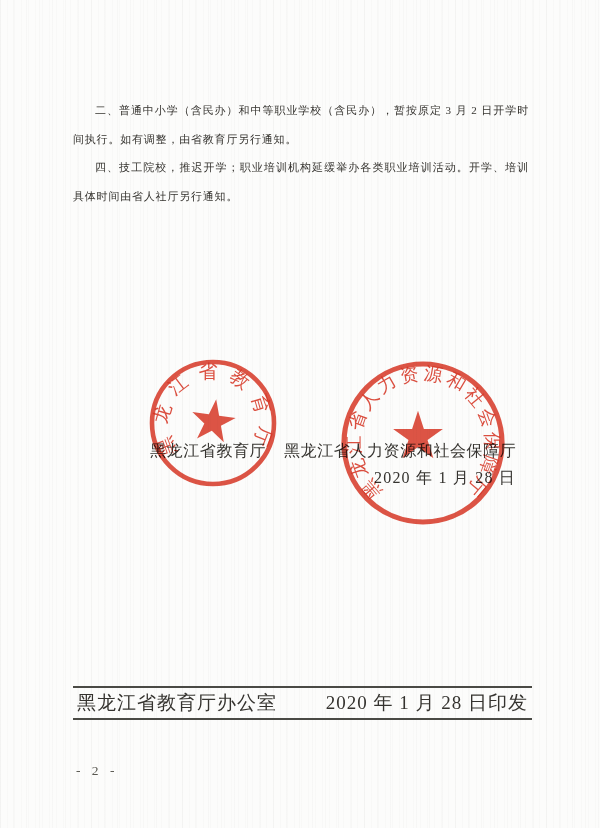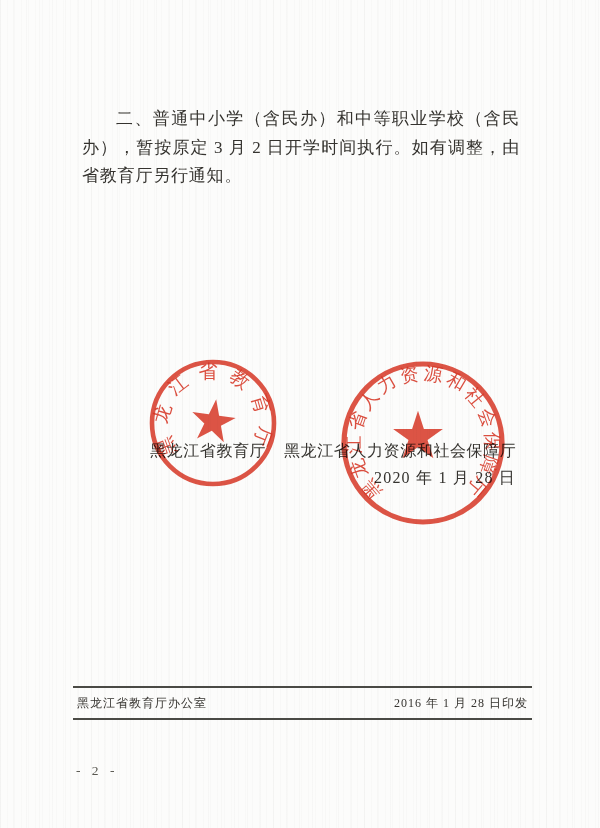--- a/index.html
+++ b/index.html
@@ -21,23 +21,23 @@
     color: #35332f;
   }
   
   .notice-body {
     position: absolute;
     left: 73px;
     top: 96px;
     width: 456px;
   }
   .notice-body p {
-    margin: 9px;
+    margin: 0;
     text-indent: 2em;
-    font-size: 17px;
+    font-size: 11px;
     line-height: 28.5px;
     letter-spacing: 0.8px;
     text-align: justify;
     text-justify: inter-ideograph;
   }
   
   .sig-name {
     position: absolute;
     font-size: 16px;
     letter-spacing: 0.6px;
@@ -70,39 +70,40 @@
     top: 686px;
     width: 451px;
     height: 30px;
     border-top: 2px solid #4a4a45;
     border-bottom: 2px solid #4a4a45;
     display: flex;
     justify-content: space-between;
     align-items: center;
     padding: 0 4px;
     box-sizing: content-box;
-    font-size: 12px;
+    font-size: 19px;
     letter-spacing: 1px;
   }
   .page-number {
     position: absolute;
     left: 76px;
     top: 763px;
     font-size: 13.5px;
     letter-spacing: 4px;
     color: #57564f;
   }
 </style>
 </head>
 <body>
 
 <div class="page">
 
   <main class="notice-body">
     <p>二、普通中小学（含民办）和中等职业学校（含民办），暂按原定 3 月 2 日开学时间执行。如有调整，由省教育厅另行通知。</p>
+    <p>四、技工院校，推迟开学；职业培训机构延缓举办各类职业培训活动。开学、培训具体时间由省人社厅另行通知。</p>
   </main>
 
   <div class="sig-name sig-name-left">黑龙江省教育厅</div>
 
   <div class="sig-name sig-name-right">黑龙江省人力资源和社会保障厅</div>
 
   <div class="sig-date">2020 年 1 月 28 日</div>
 
   <div class="seal seal-left">
     <svg viewBox="0 0 140 140">
@@ -122,18 +123,18 @@
       <text font-size="18.5" fill="#d93726" fill-opacity="0.88" letter-spacing="3.5" font-family="Liberation Serif, DejaVu Serif, serif">
         <textPath href="#sealArcR" startOffset="50%" text-anchor="middle">黑龙江省人力资源和社会保障厅</textPath>
       </text>
       <polygon points="0,-23 5.17,-7.12 21.87,-7.11 8.37,2.72 13.52,18.61 0,8.8 -13.52,18.61 -8.37,2.72 -21.87,-7.11 -5.17,-7.12" transform="translate(81,80) scale(1.14)" fill="#d93726" fill-opacity="0.85"></polygon>
     </svg>
   </div>
 
   <footer>
     <div class="colophon">
       <span>黑龙江省教育厅办公室</span>
-      <span>2016 年 1 月 28 日印发</span>
+      <span>2020 年 1 月 28 日印发</span>
     </div>
     <div class="page-number">- 2 -</div>
   </footer>
 
 </div>
 
 </body></html>

